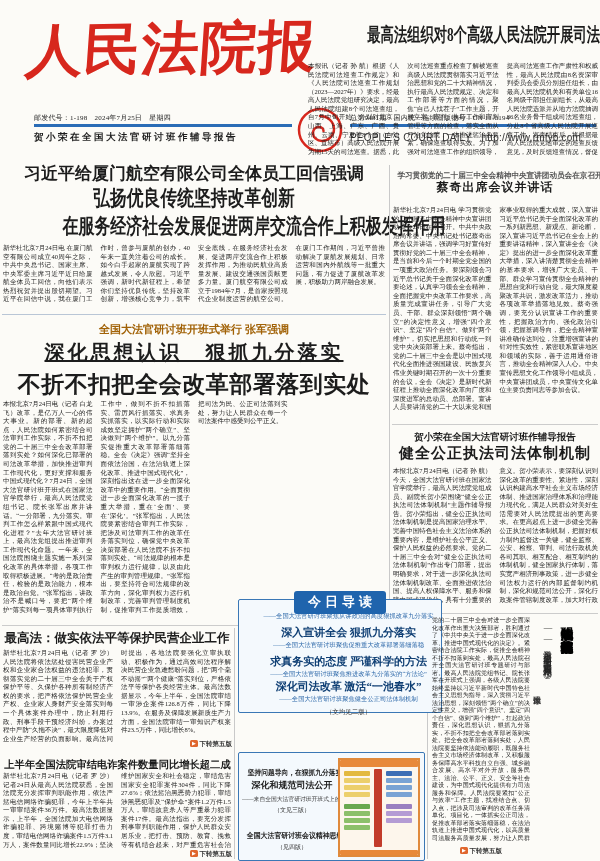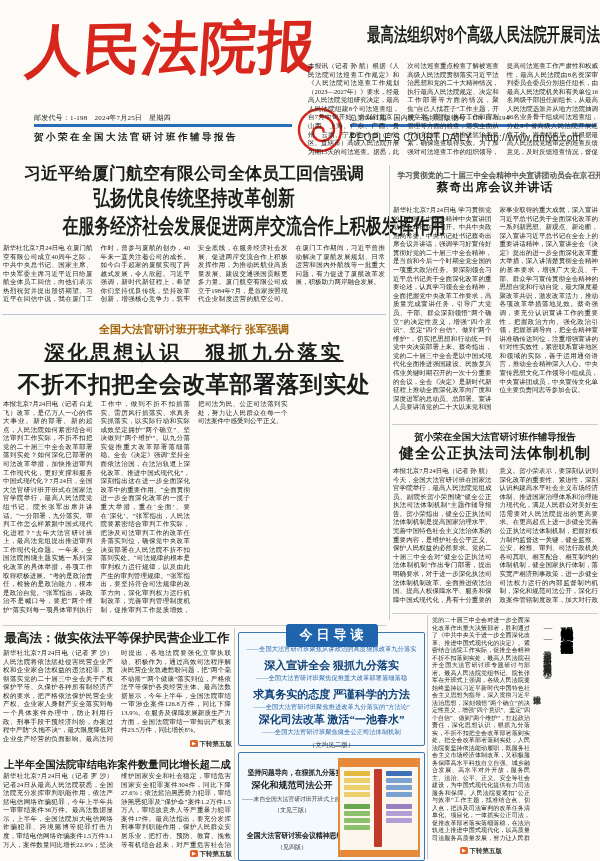--- a/index.html
+++ b/index.html
@@ -100,21 +100,21 @@
     <span class="condense b serif" style="font-size:10.5px;transform:scaleX(0.98);">上半年全国法院审结电诈案件数量同比增长超二成</span>
   </div>
   <div class="abs body-text" style="left:3px;top:772px;width:228px;height:78px;column-count:2;">新华社北京7月24日电（记者 罗 沙）记者24日从最高人民法院获悉，全国法院充分发挥审判职能作用，依法严惩电信网络诈骗犯罪，今年上半年共一审审结案件36万件。最高法数据显示，上半年，全国法院加大电信网络诈骗犯罪、跨境赌博等犯罪打击力度，审结电信网络诈骗案件1.5万件3.1万人，案件数量同比增长22.9%；坚决维护国家安全和社会稳定，审结危害国家安全犯罪案件304件，同比下降27.6%；依法惩治黑恶势力犯罪，审结涉黑恶犯罪及“保护伞”案件1.2万件1.5万人，审结故意杀人等严重暴力犯罪案件17件。最高法指出，要充分发挥刑事审判职能作用，保护人民群众安居乐业，把打击、预防、教育、挽救等有机结合起来，对严重危害社会治安、公共安全等犯罪绝不手软，同时做好涉案教育、挽救等工作，促进社会安定、护稳定。最高法还提出，要牢牢把握“公正与效率”这个审判工作主题，以改革促公正、提质效，不断满足人民群众对审判工作的新要求新期待。</div>
   <div class="abs jump" style="left:148px;top:850px;width:84px;text-align:right;">
     <span class="jump-ic">▶</span><span>下转第五版</span>
   </div>
 
   <div class="abs vdiv" style="left:234px;top:628px;height:231px;"></div>
   <div class="abs vdiv" style="left:427px;top:615px;height:244px;"></div>
 
-  <div class="abs box" style="left:238px;top:632px;width:185px;height:112px;">
+  <div class="abs box" style="left:238px;top:599px;width:185px;height:112px;padding-left:17px;">
     <div class="guide-tab sans">今日导读</div>
     <div style="margin-top:12px;">
       <div style="margin-bottom:4px;">
         <div class="g-sub">——全国大法官研讨班聚焦从讲政治的高度狠抓改革九分落实</div>
       </div>
       <div style="margin-bottom:4px;">
         <div class="g-title">深入宣讲全会 狠抓九分落实</div>
         <div class="g-sub">——全国大法官研讨班聚焦促推重大改革部署落细落稳</div>
       </div>
       <div>

